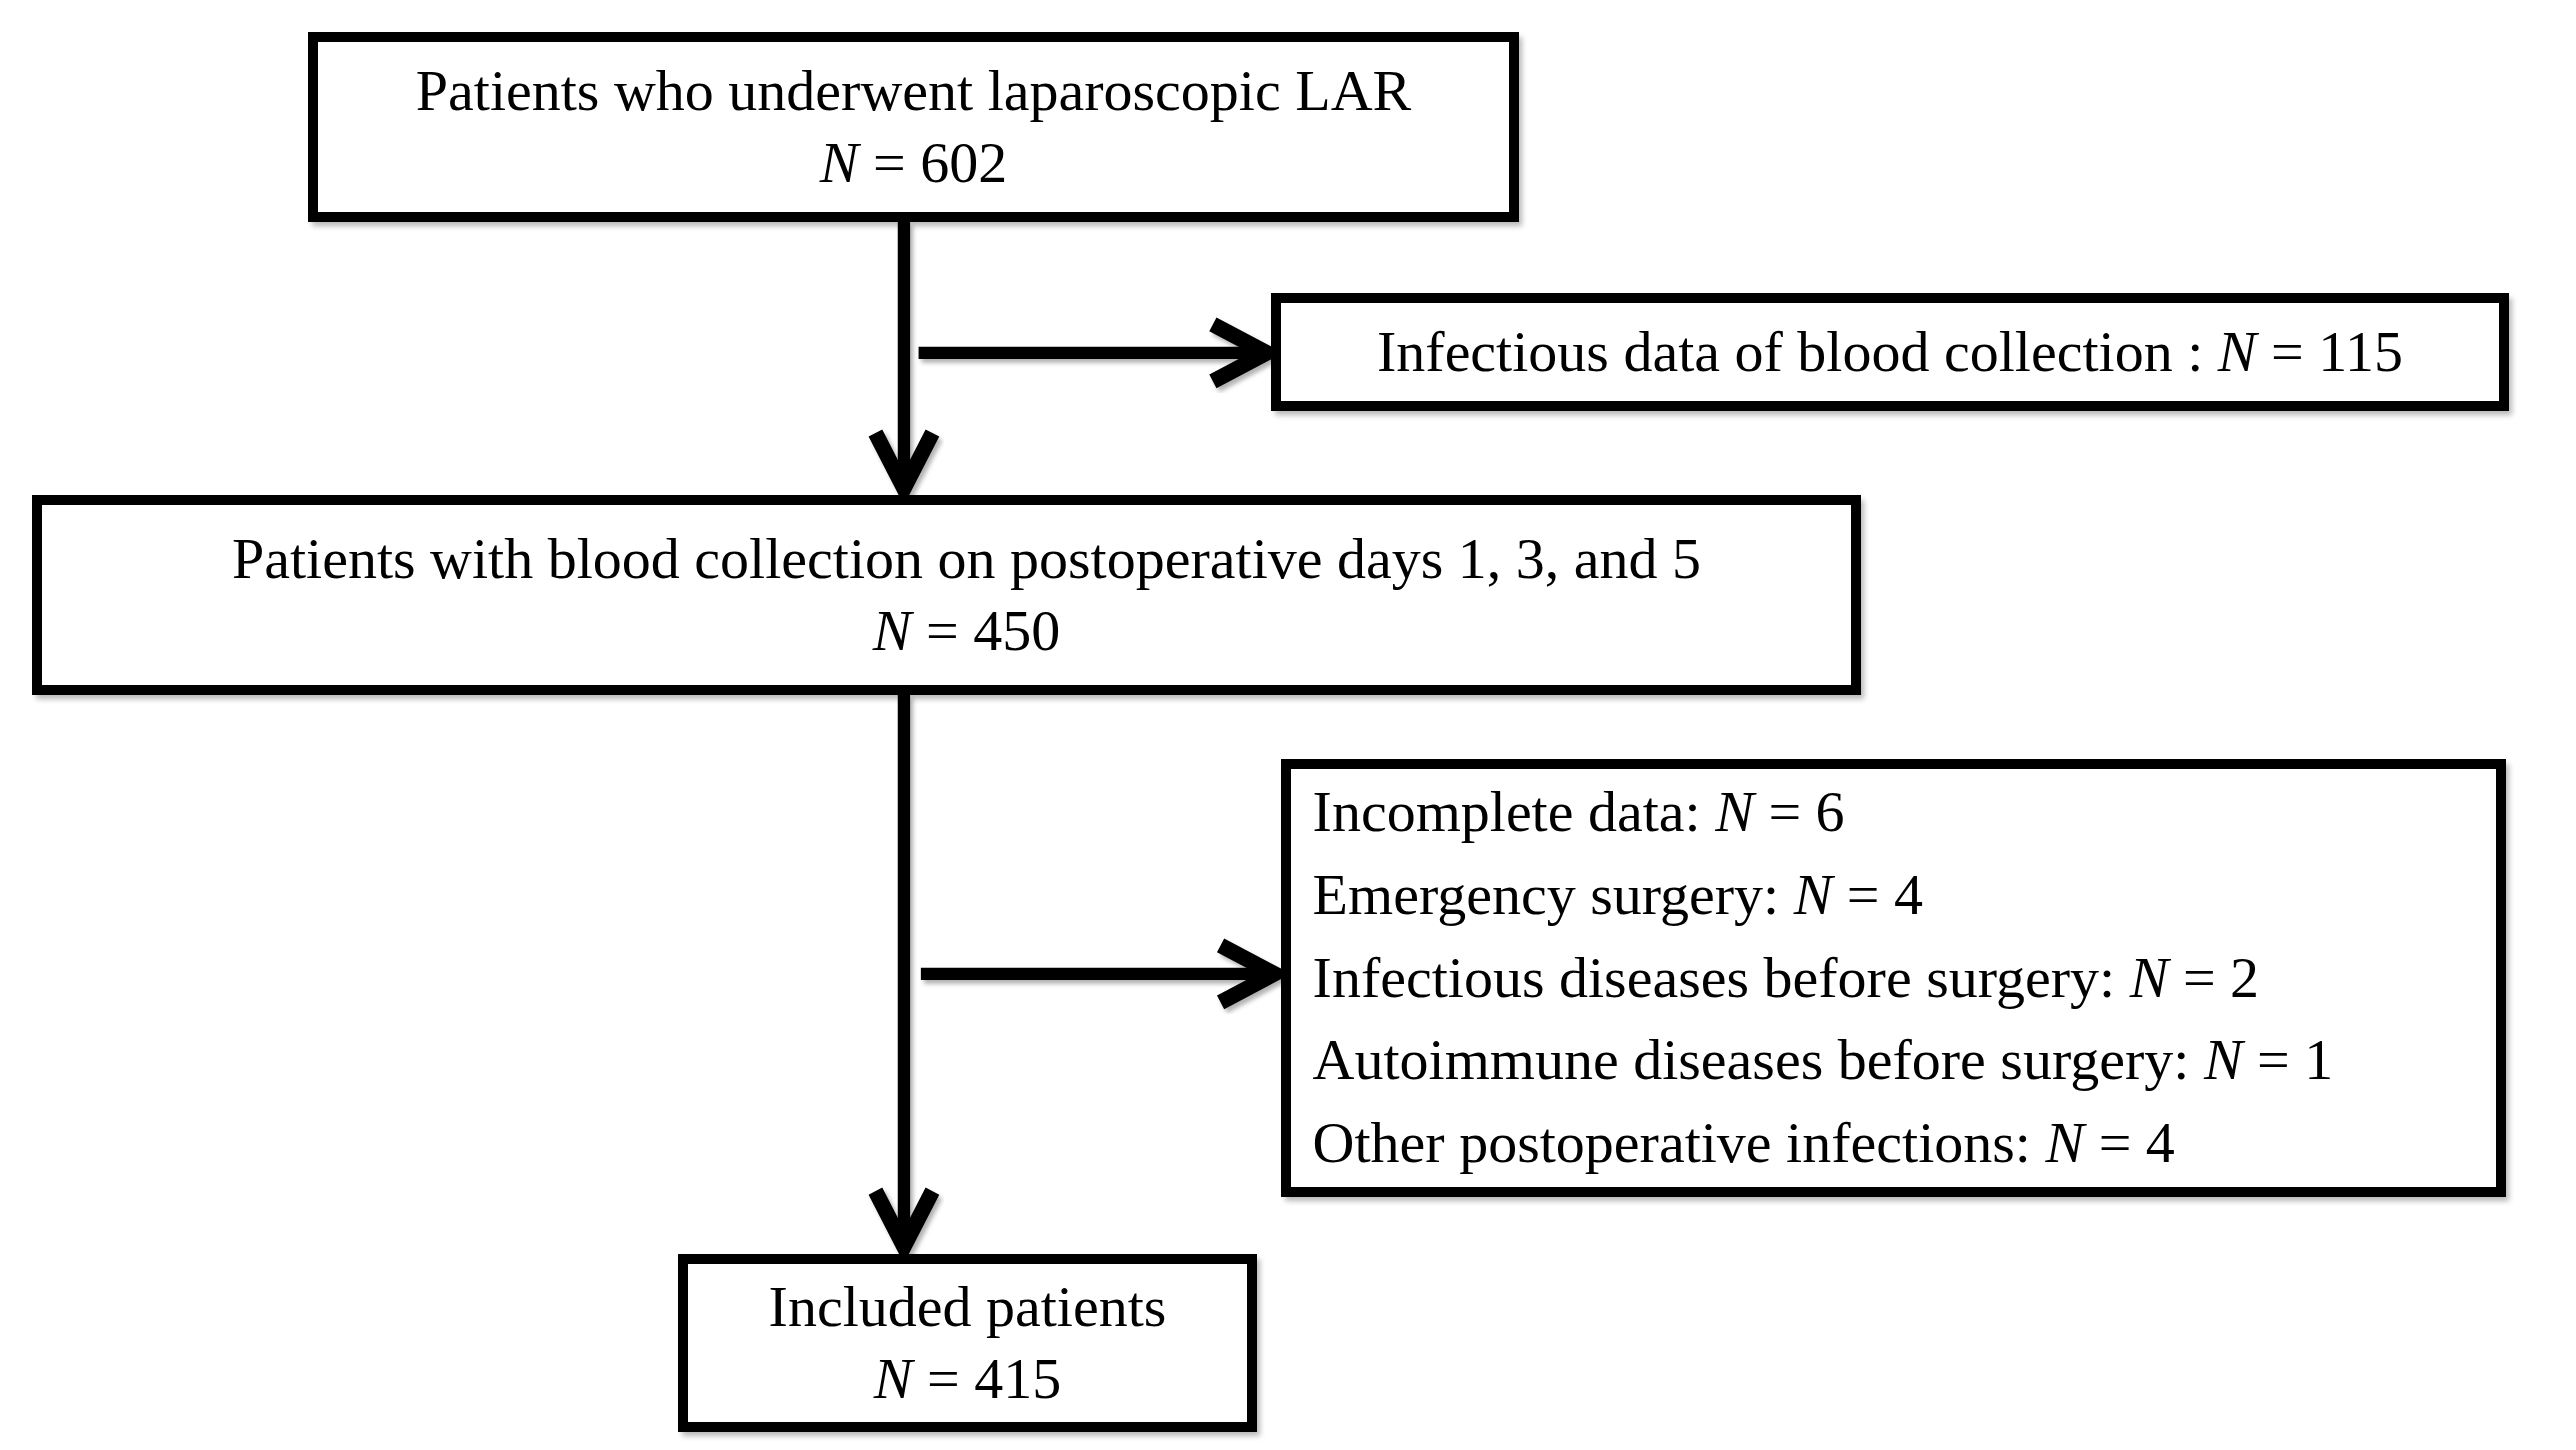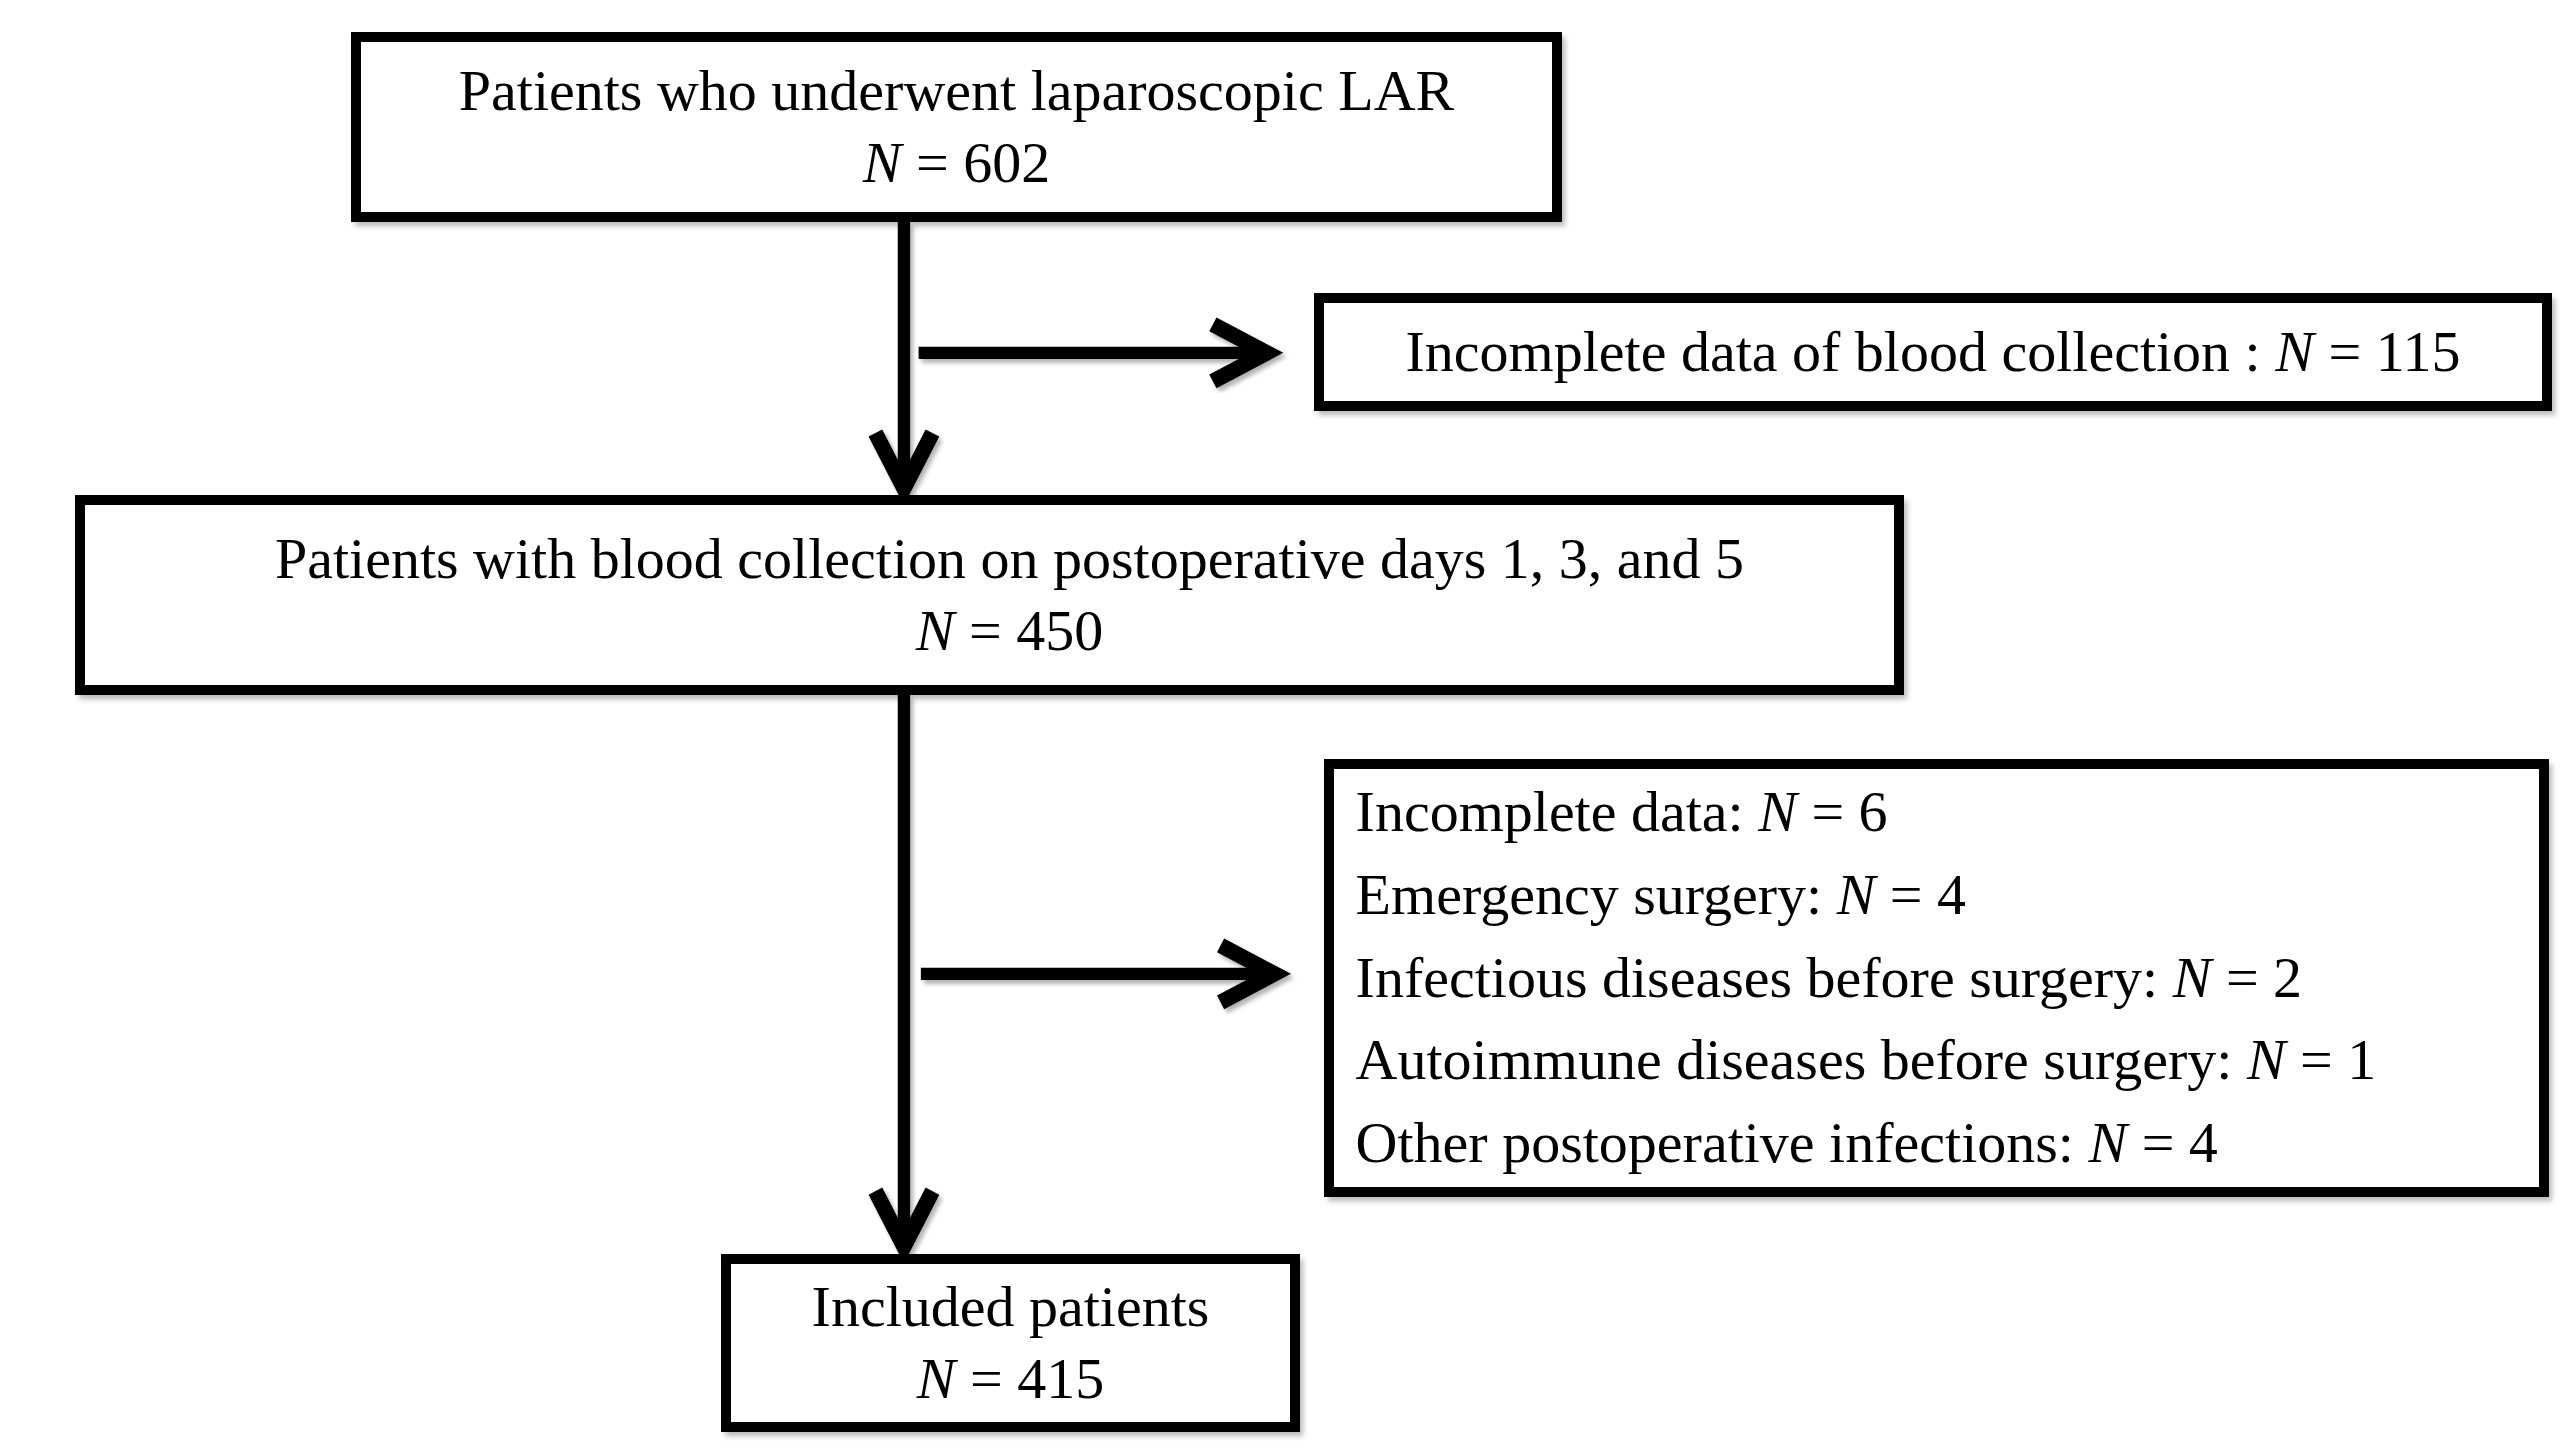--- a/index.html
+++ b/index.html
@@ -24,21 +24,20 @@
     box-sizing: border-box;
     border: 10px solid var(--ink, #000000);
     background: #ffffff;
     display: flex;
     flex-direction: column;
     align-items: center;
     justify-content: center;
     text-align: center;
     line-height: 1.25;
     box-shadow: 3.9px 4.6px 5.4px rgba(0,0,0,0.28);
-    margin-left: 43px;
   }
   .fc-box .line { white-space: nowrap; }
   .box-top    { left: 308px;  top: 32px;   width: 1211px; height: 190px; }
   .box-excl1  { left: 1271px; top: 293px;  width: 1238px; height: 118px; }
   .box-middle { left: 32px;   top: 495px;  width: 1829px; height: 200px; padding-left: 40px; }
   .box-excl2  {
     left: 1281px; top: 759px; width: 1225px; height: 438px;
     align-items: flex-start;
     text-align: left;
     padding-left: 21.6px;
@@ -75,21 +74,21 @@
       <polyline points="1584,1227 1654,1264 1584,1301" stroke-width="20"></polyline>
     </g>
   </svg>
 
   <div class="fc-box box-top">
     <div class="line"><span>Patients who underwent laparoscopic LAR</span></div>
     <div class="line"><span class="n">N</span><span> = 602</span></div>
   </div>
 
   <div class="fc-box box-excl1">
-    <div class="line"><span>Incomplete data of blood collection : </span><span class="n">N</span><span> = 115</span></div>
+    <div class="line"><span>Infectious data of blood collection : </span><span class="n">N</span><span> = 115</span></div>
   </div>
 
   <div class="fc-box box-middle">
     <div class="line"><span>Patients with blood collection on postoperative days 1, 3, and 5</span></div>
     <div class="line"><span class="n">N</span><span> = 450</span></div>
   </div>
 
   <div class="fc-box box-excl2">
     <div class="line"><span>Incomplete data: </span><span class="n">N</span><span> = 6</span></div>
     <div class="line"><span>Emergency surgery: </span><span class="n">N</span><span> = 4</span></div>

